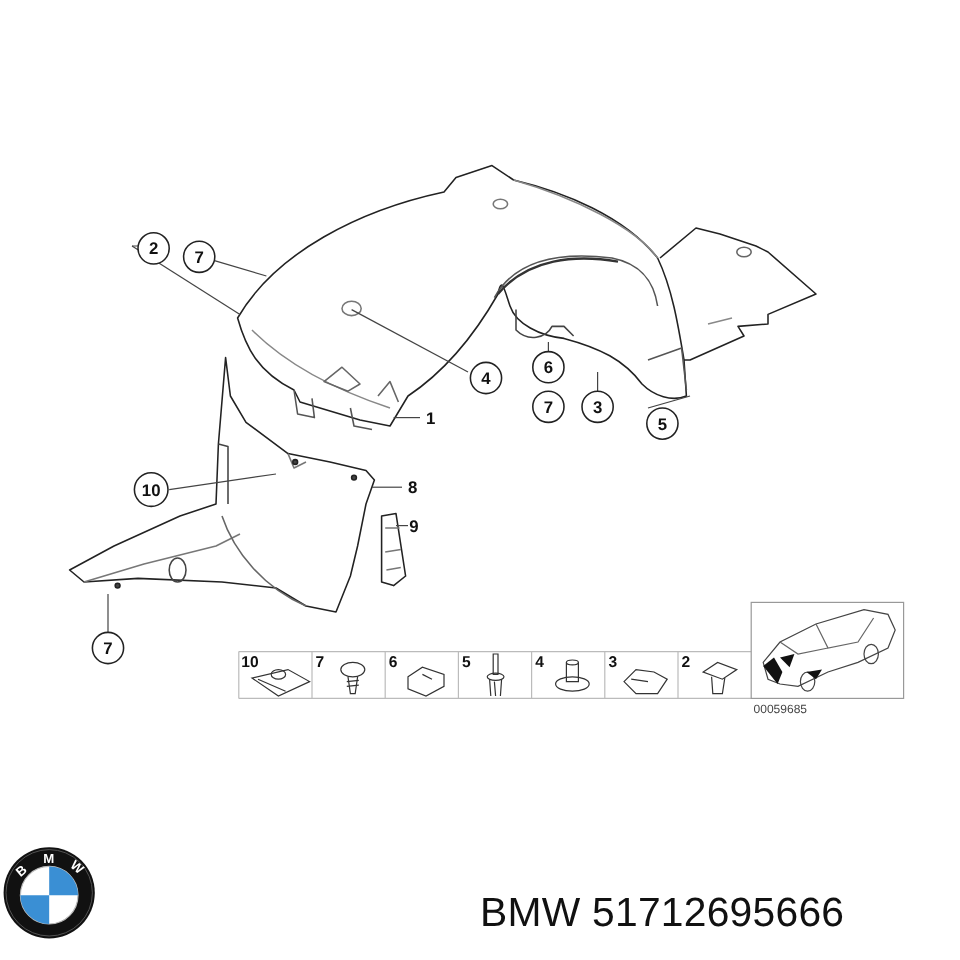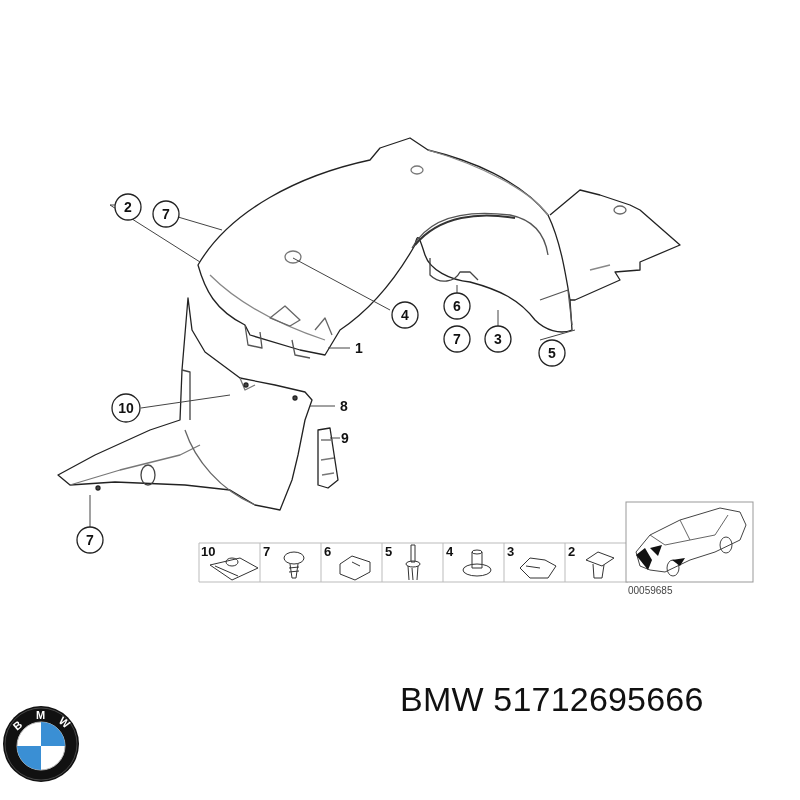--- a/index.html
+++ b/index.html
@@ -1,21 +1,21 @@
 <!DOCTYPE html>
 <html><head>
 <meta charset="utf-8">
 <style>
   html, body { margin:0; padding:0; background:#ffffff; }
   body { width:800px; height:800px; position:relative; overflow:hidden; font-family:"Liberation Sans", sans-serif; }
   #diagram { position:absolute; left:0; top:0; width:800px; height:800px; }
   .callout-text { font-family:"Liberation Sans", sans-serif; font-weight:bold; font-size:14px; fill:#111; }
   .part-num { font-family:"Liberation Sans", sans-serif; font-weight:bold; font-size:13px; fill:#111; }
   .ref-code { font-family:"Liberation Sans", sans-serif; font-size:10px; fill:#444; }
-  .brand-title { position:absolute; left:400px; top:680px; font-size:34px; color:#111; font-family:"Liberation Sans", sans-serif; white-space:nowrap; letter-spacing:0.2px; }
+  .brand-title { position:absolute; left:400px; top:742px; font-size:34px; color:#111; font-family:"Liberation Sans", sans-serif; white-space:nowrap; letter-spacing:0.2px; }
   .logo { position:absolute; left:2px; top:705px; width:78px; height:78px; }
 </style>
 </head>
 <body>
 
 <svg id="diagram" viewBox="0 0 800 800" xmlns="http://www.w3.org/2000/svg">
   <g fill="none" stroke="#222" stroke-width="1.3" stroke-linejoin="round">
 
     <g>
       <path d="M198,265 C230,210 300,175 370,160 L380,148 L410,138 L428,150 C470,160 520,180 548,215 C560,240 565,270 570,300 L572,330 C560,335 545,330 535,320 C520,300 500,290 470,282 C450,280 430,270 425,255 C420,240 418,230 415,245 C395,280 370,310 340,330 L325,355 L300,350 L250,335 L245,325 C215,310 205,290 198,265 Z"></path>

